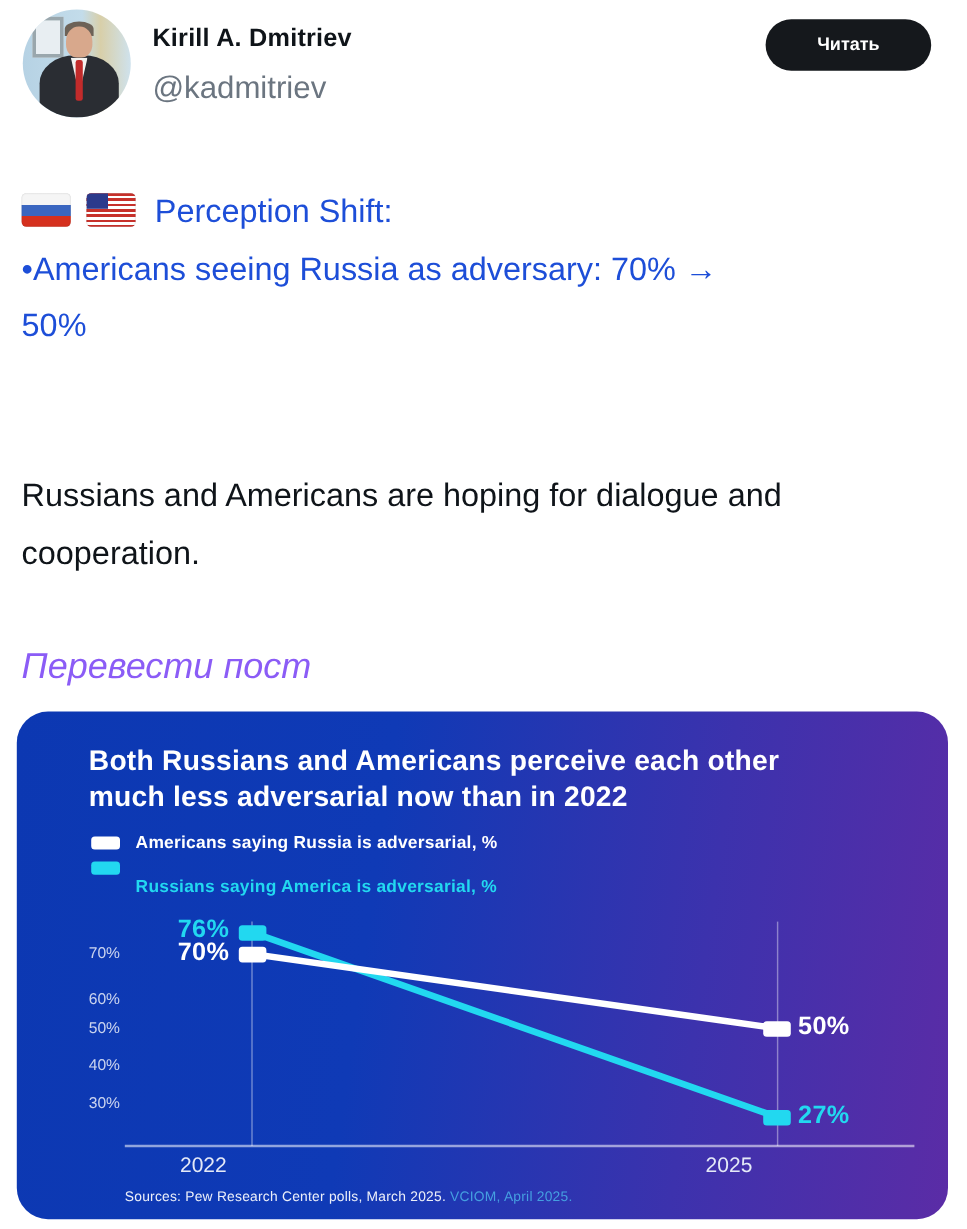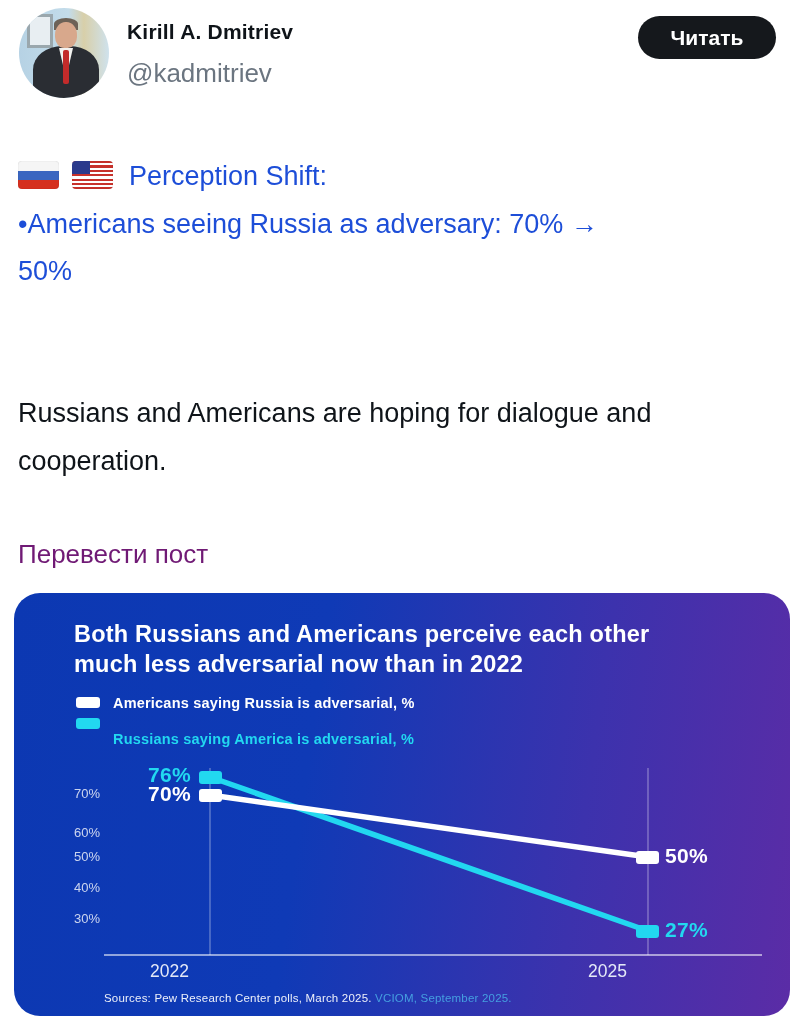--- a/index.html
+++ b/index.html
@@ -40,21 +40,21 @@
     position: absolute; left: 127px; top: 20px;
     font-size: 21px; font-weight: 700; color: #0f1419; letter-spacing: 0.2px;
   }
   .handle {
     position: absolute; left: 127px; top: 58px;
     font-size: 26px; font-weight: 400; color: #6b7580;
   }
   .follow-btn {
     position: absolute; left: 638px; top: 16px; width: 138px; height: 43px;
     background: #15181c; color: #ffffff; border: none; border-radius: 22px;
-    font-family: inherit; font-size: 21px; font-weight: 700; cursor: pointer;
+    font-family: inherit; font-size: 15px; font-weight: 700; cursor: pointer;
   }
 
   
   .tweet-text {
     position: absolute; left: 18px; top: 153px; width: 780px;
     font-size: 27px; line-height: 47.5px; color: #1d4ed8;
   }
   .flag {
     display: inline-block; width: 41px; height: 28px; border-radius: 4px;
     vertical-align: -4px; position: relative; overflow: hidden;
@@ -72,21 +72,21 @@
   .flag-us::after {
     content: ""; position: absolute; left: 0; top: 0; width: 45%; height: 48%;
     background: #2b3a8c;
   }
   .tweet-paragraph {
     position: absolute; left: 18px; top: 390px; width: 740px;
     font-size: 27px; line-height: 47.5px; color: #0f1419;
   }
   .translate-link {
     position: absolute; left: 18px; top: 539px;
-    font-size: 26px; color: #701a75; text-decoration: none; cursor: pointer;
+    font-size: 30px; color: #8b5cf6; text-decoration: none; cursor: pointer; font-style: italic;
   }
 
   
   .chart-card {
     position: absolute; left: 14px; top: 593px; width: 776px; height: 423px;
     border-radius: 26px; overflow: hidden; cursor: pointer;
     background: linear-gradient(98deg, #0c38b2 0%, #0f3ab6 38%, #3c32ad 72%, #5b2ca6 100%);
   }
   .chart-title {
     position: absolute; left: 60px; top: 26px; width: 680px;
@@ -194,16 +194,16 @@
   <div class="xtick" style="left:136px">2022</div>
   <div class="xtick" style="left:574px">2025</div>
 
   <div class="pt-label right-align cyan" style="top:170px">76%</div>
   <div class="pt-label right-align white" style="top:189px">70%</div>
   <div class="pt-label left-side white" style="top:251px">50%</div>
   <div class="pt-label left-side cyan" style="top:325px">27%</div>
 
   <div class="source-line">
     <span>Sources: Pew Research Center polls, March 2025.</span>
-    <span class="src-link">VCIOM, September 2025.</span>
+    <span class="src-link">VCIOM, April 2025.</span>
   </div>
 
 </div>
 
 </body></html>

